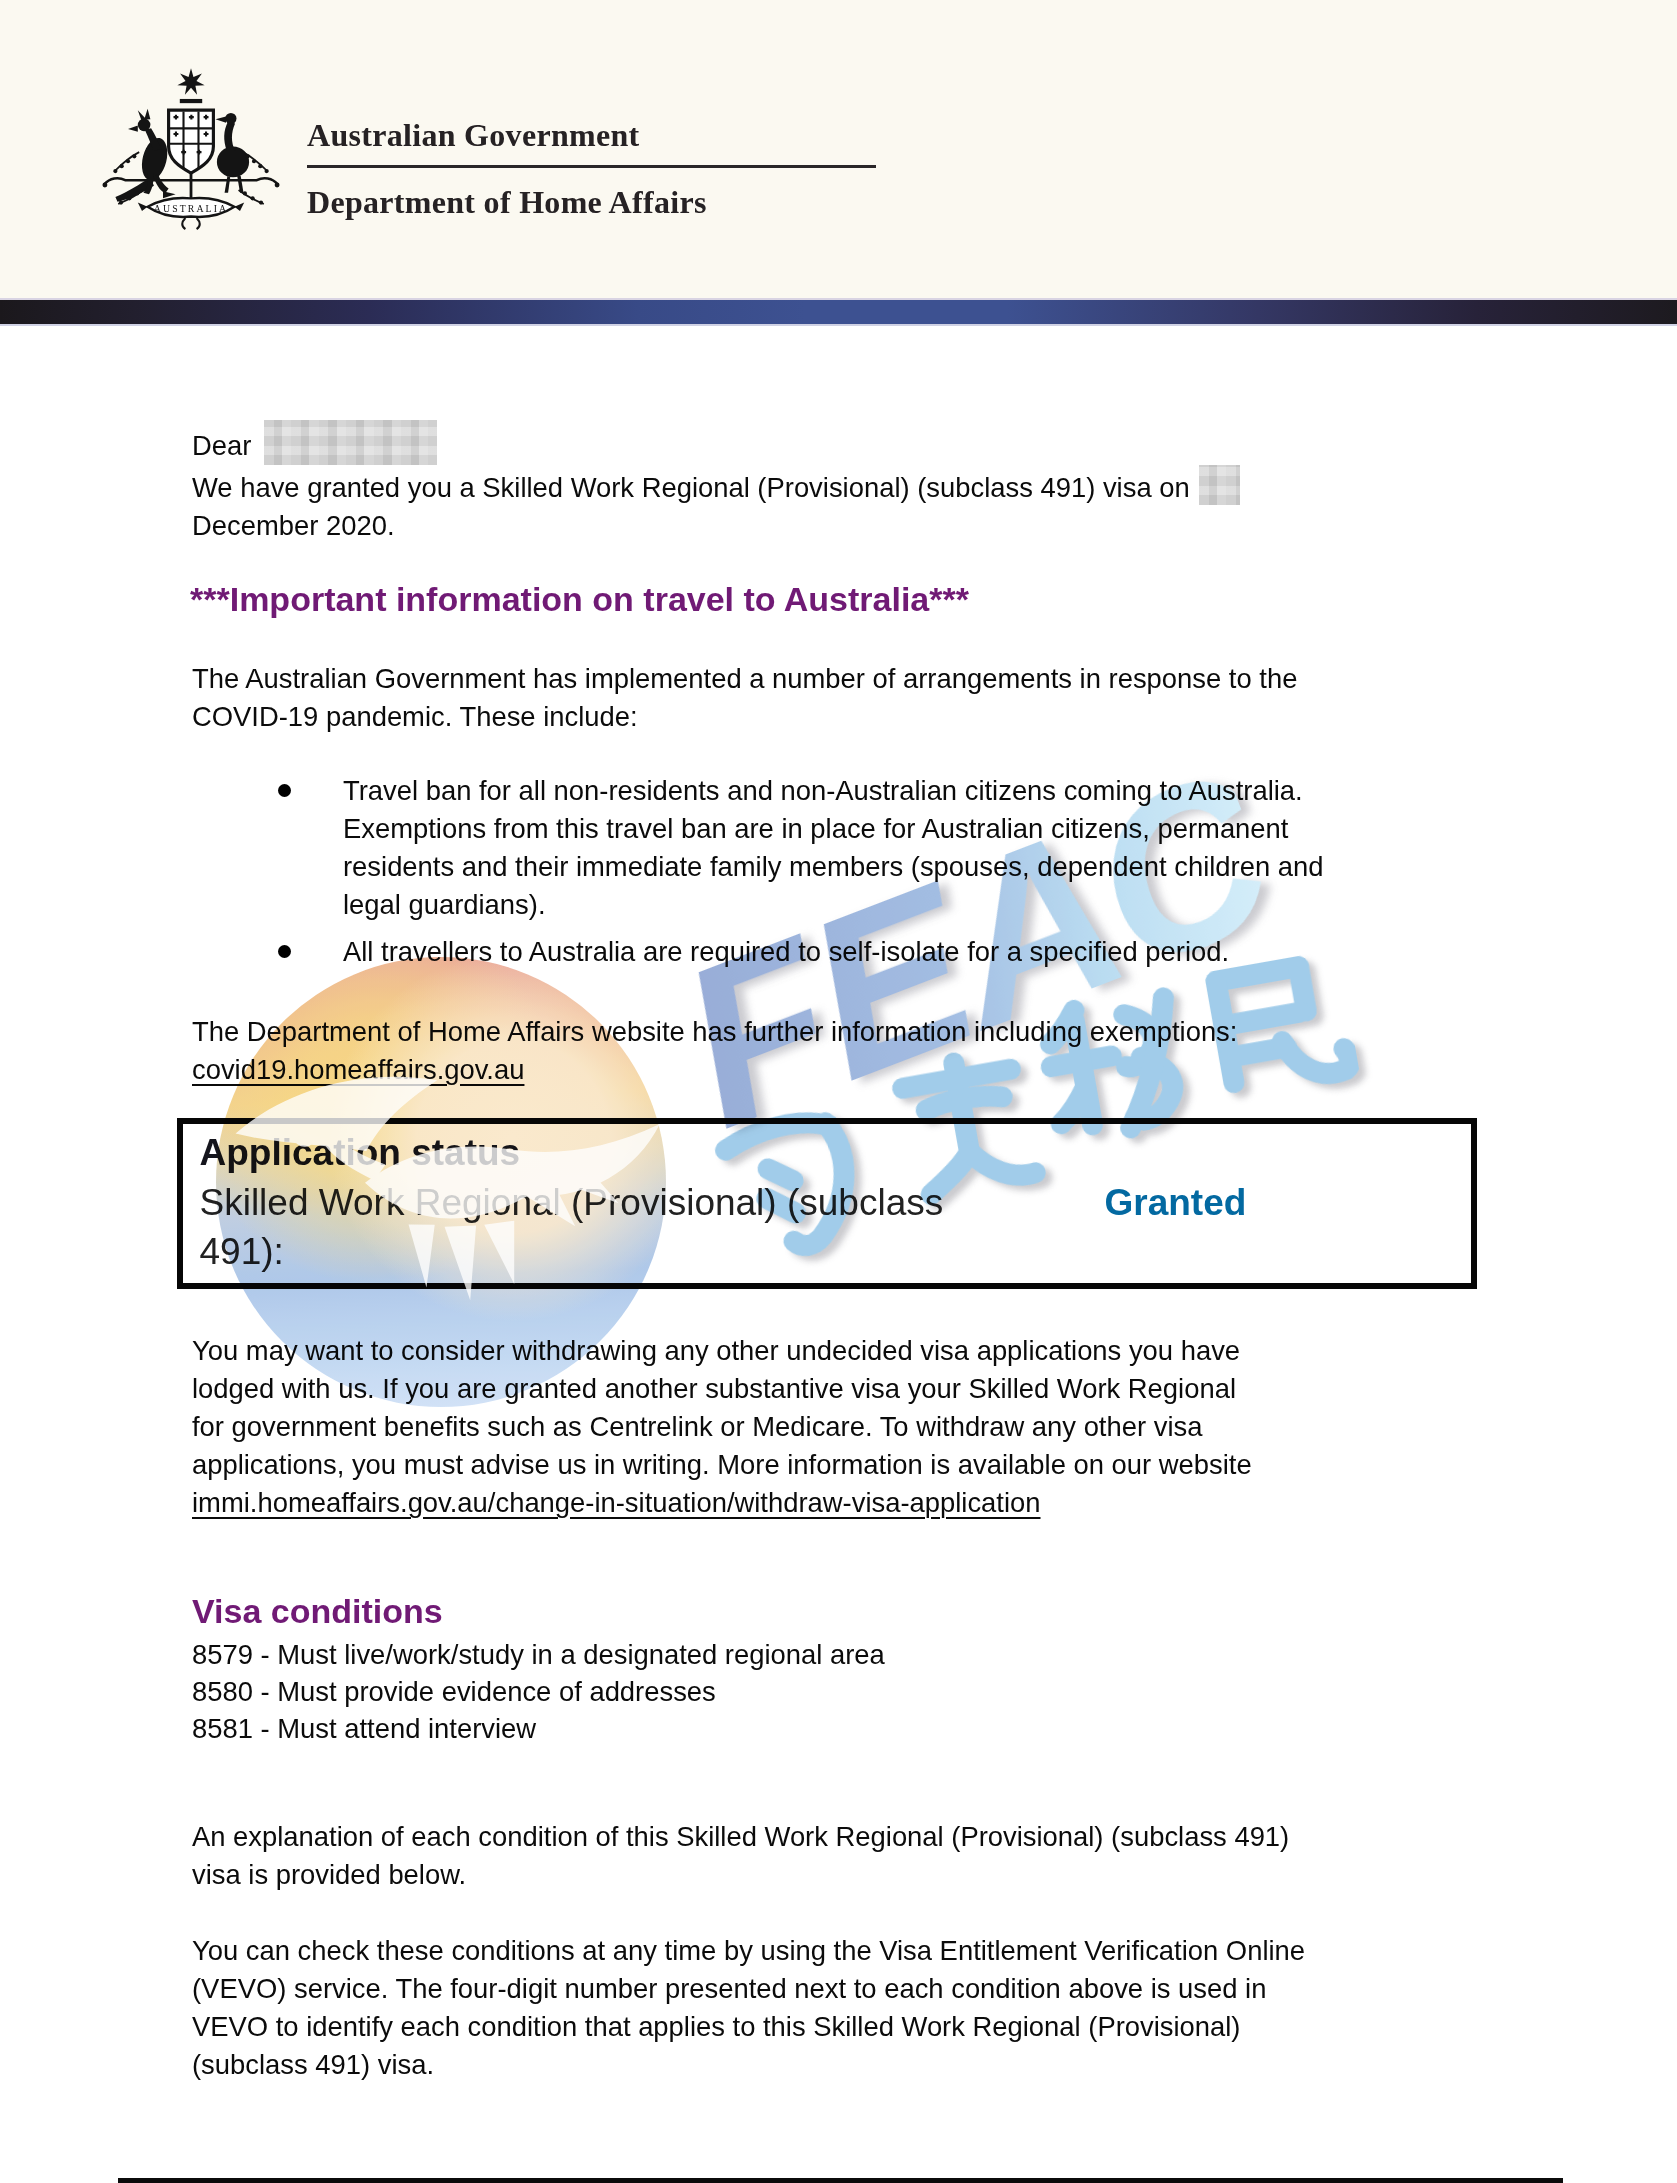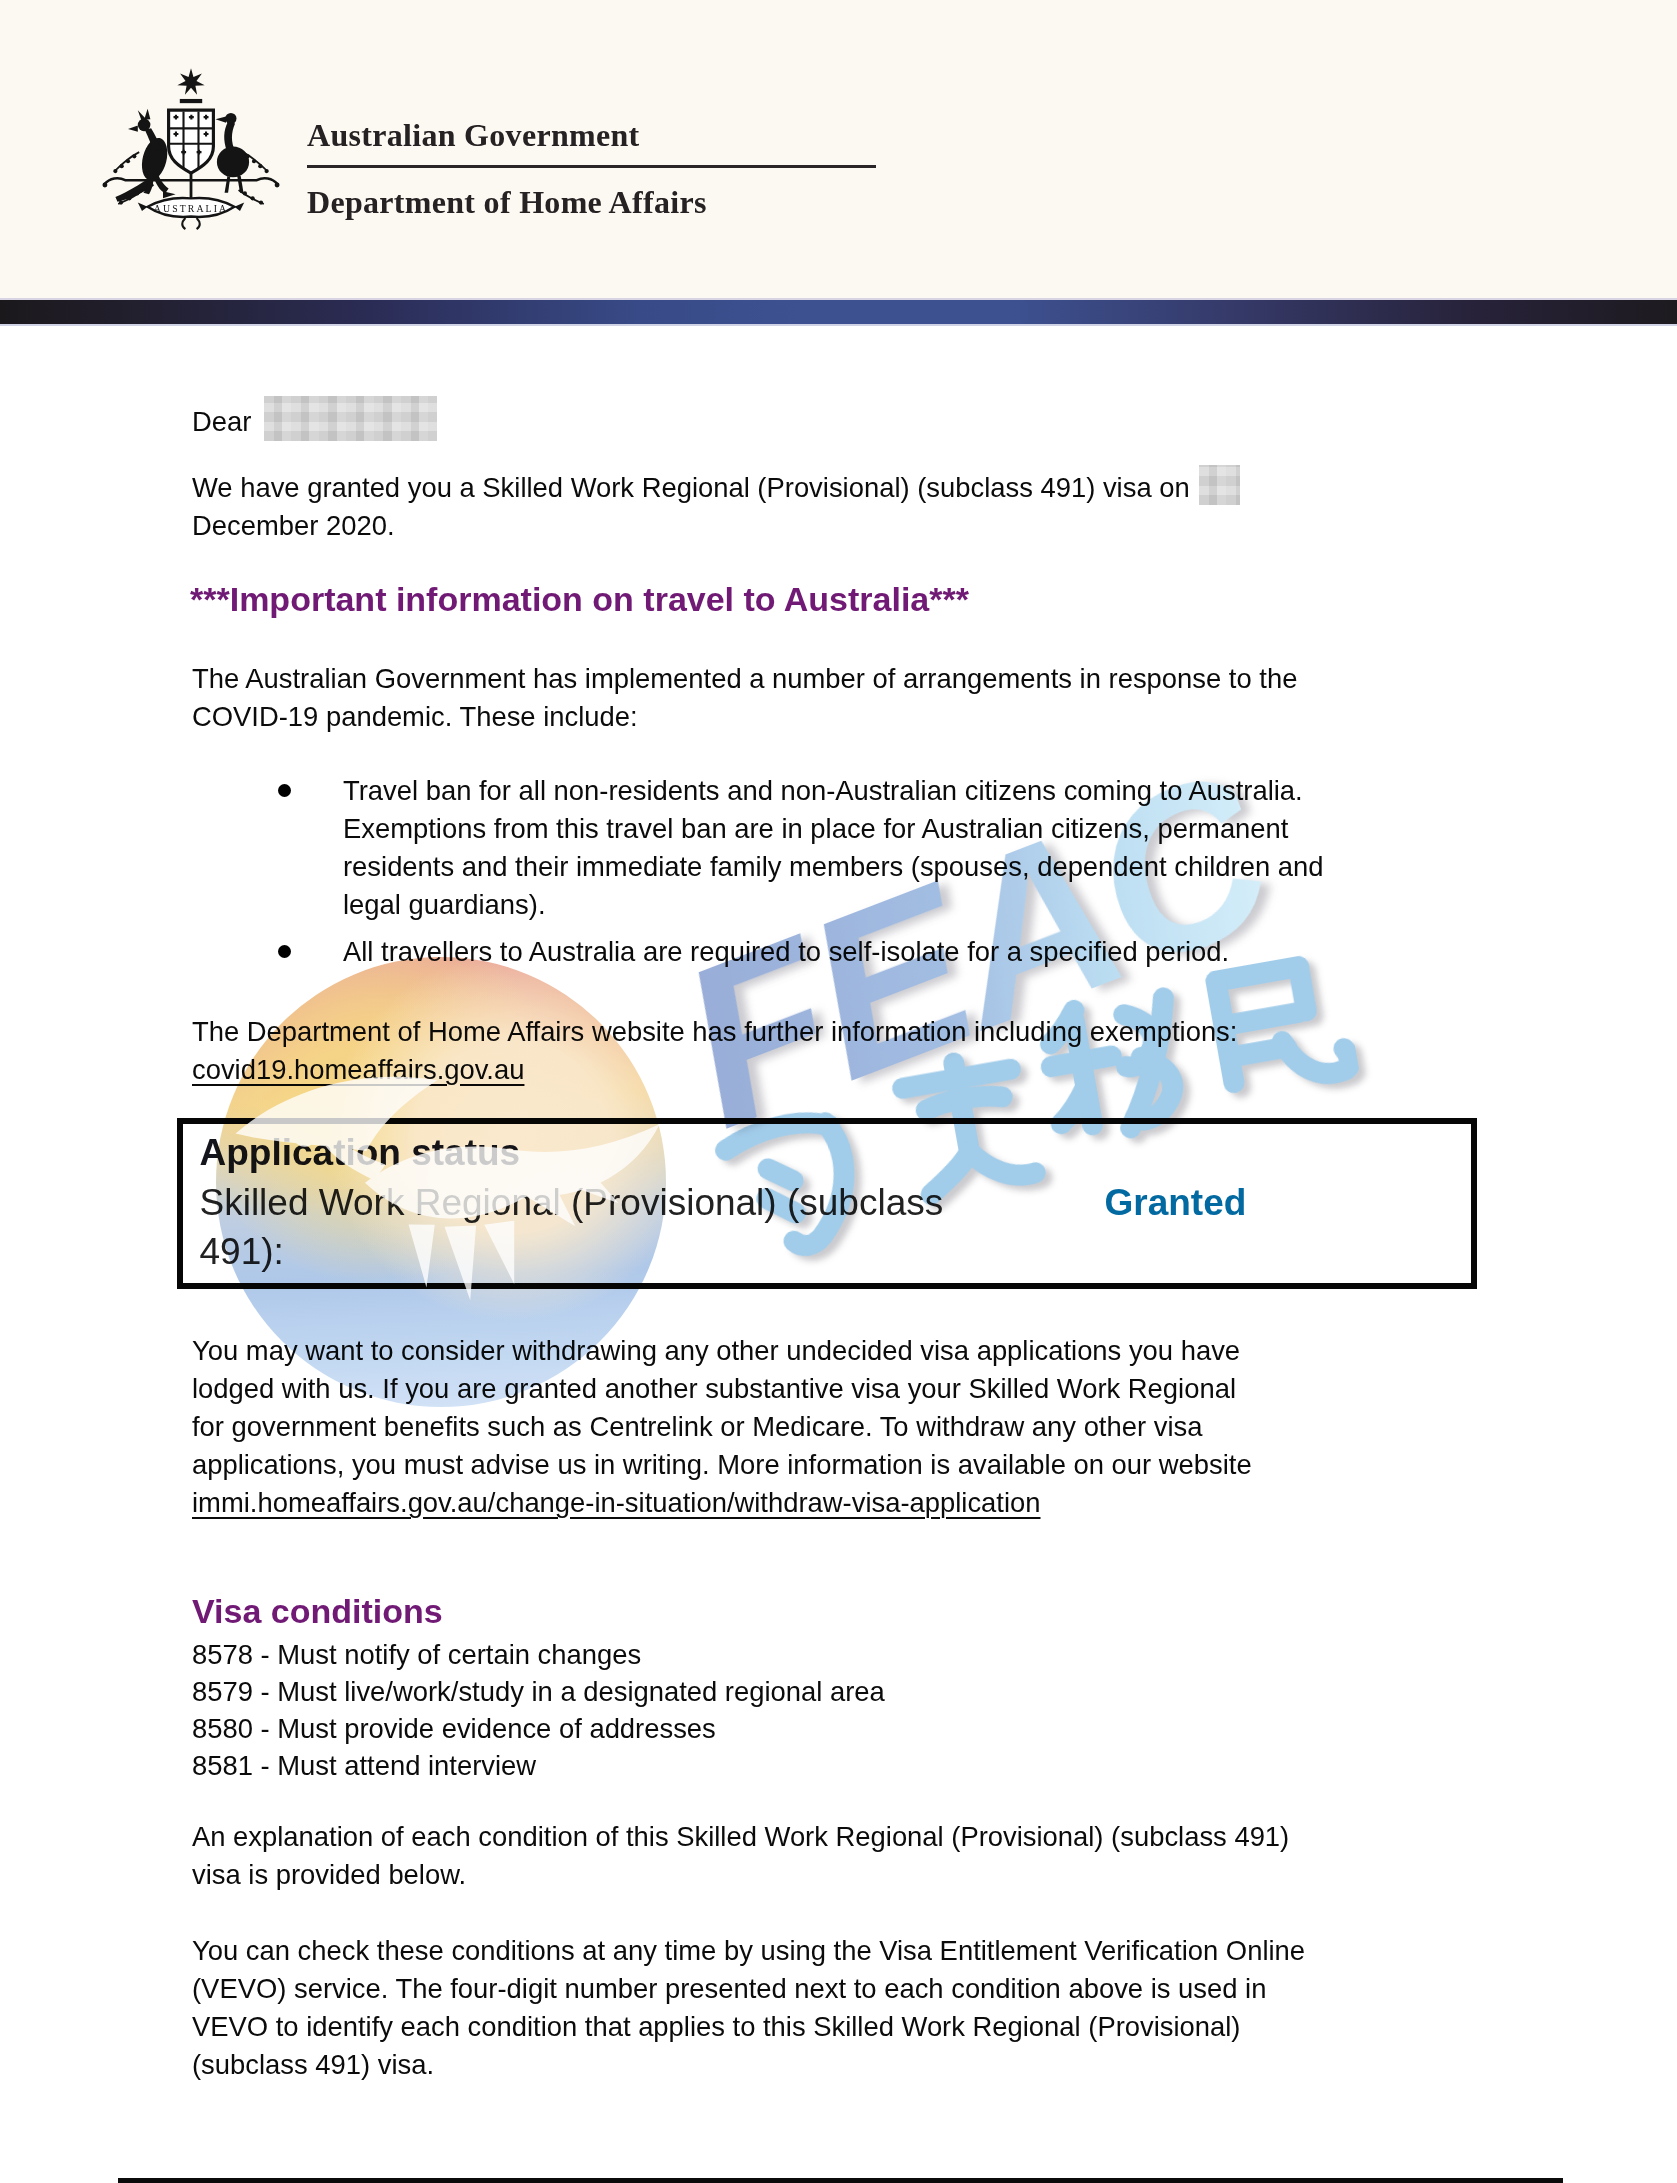--- a/index.html
+++ b/index.html
@@ -162,21 +162,21 @@
       <text x="140" y="207" text-anchor="middle" font-family="Liberation Serif, DejaVu Serif, serif" font-size="14" letter-spacing="3" fill="#141414">AUSTRALIA</text>
       <path d="M132,216 C126,222 126,228 132,232 M148,216 C154,222 154,228 148,232" stroke="#141414" stroke-width="3" fill="none"></path>
     </g>
   </svg>
 
   <div class="gov-title">Australian Government</div>
   <div class="hdr-divider"></div>
   <div class="dept-title">Department of Home Affairs</div>
   <div class="gradbar"></div>
 
-  <div class="para" style="top:396px;text-align:right;">
+  <div class="para" style="top:420px;text-align:right;">
     <div><span>Dear</span><span class="redact redact-name"></span></div>
   </div>
 
   <div class="para" style="top:465px;">
     <div><span>We have granted you a Skilled Work Regional (Provisional) (subclass 491) visa on</span><span class="redact redact-date"></span></div>
     <div>December 2020.</div>
   </div>
 
   <div class="h1" style="top:580px;">***Important information on travel to Australia***</div>
 
@@ -218,21 +218,20 @@
   <div class="para" style="top:1332px;">
     <div>You may want to consider withdrawing any other undecided visa applications you have</div>
     <div>lodged with us. If you are granted another substantive visa your Skilled Work Regional</div>
     <div>for government benefits such as Centrelink or Medicare. To withdraw any other visa</div>
     <div>applications, you must advise us in writing. More information is available on our website</div>
     <div><a class="ul-link">immi.homeaffairs.gov.au/change-in-situation/withdraw-visa-application</a></div>
   </div>
 
   <div class="h1" style="top:1592px; left:192px;">Visa conditions</div>
   <div class="condlist">
-    <div>8578 - Must notify of certain changes</div>
     <div>8579 - Must live/work/study in a designated regional area</div>
     <div>8580 - Must provide evidence of addresses</div>
     <div>8581 - Must attend interview</div>
   </div>
 
   <div class="para" style="top:1818px;">
     <div>An explanation of each condition of this Skilled Work Regional (Provisional) (subclass 491)</div>
     <div>visa is provided below.</div>
   </div>
 

